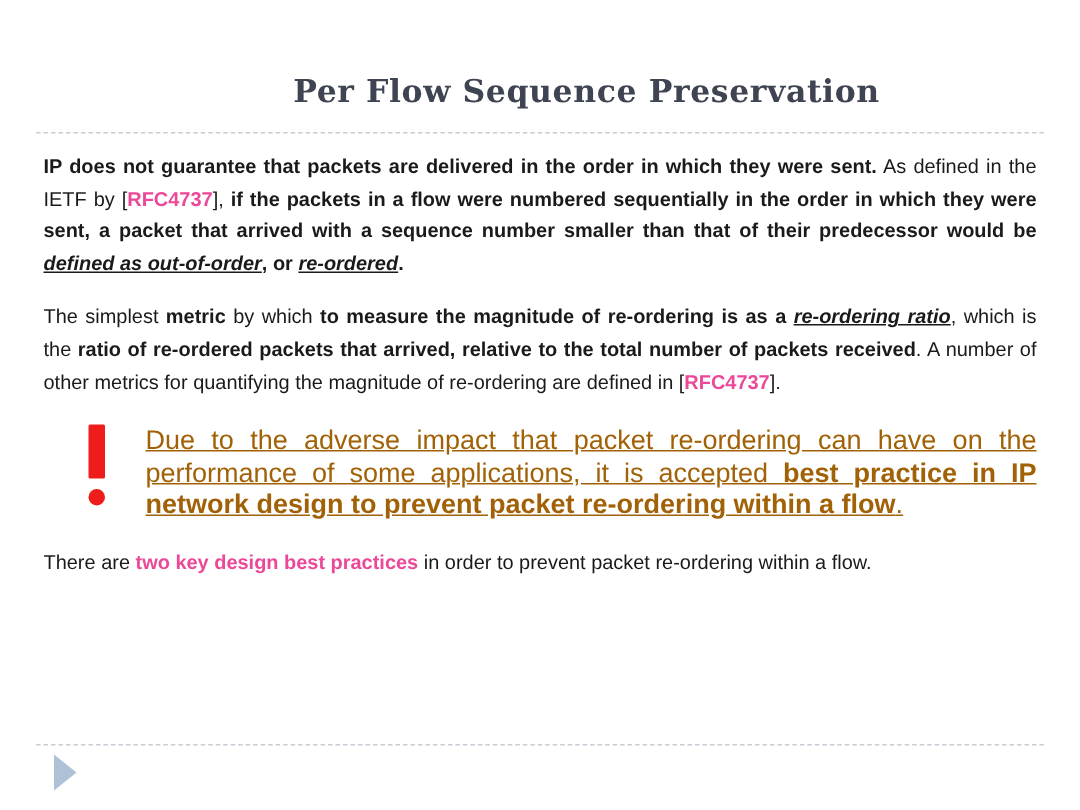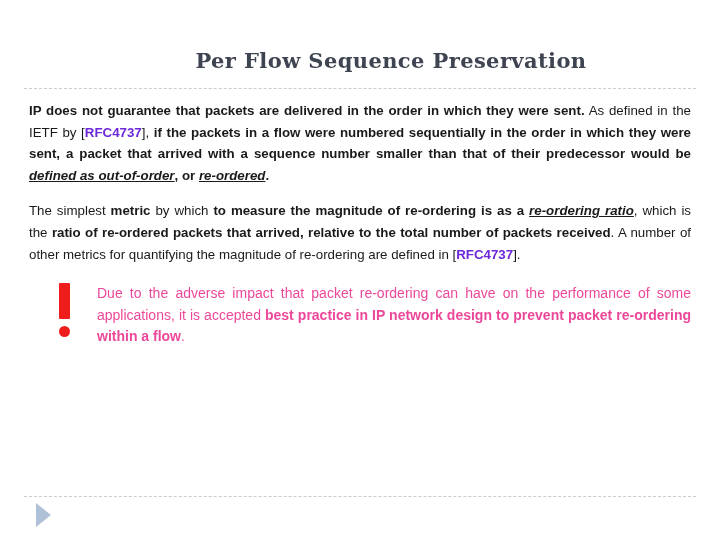--- a/index.html
+++ b/index.html
@@ -56,21 +56,21 @@
     line-height: 21.6px;
     color: #1a1a1a;
     text-align: justify;
   }
   .body p {
     margin: 0 0 14px 0;
   }
   .body p:last-child { margin-bottom: 0; }
 
   b, .b { font-weight: bold; }
-  .red { color: #6d28d9; font-weight: bold; }
+  .red { color: #ec4899; font-weight: bold; }
   .bu { font-weight: bold; text-decoration: underline; font-style: italic; }
 
   
   .callout {
     position: relative;
     margin: 18px 0 16px 0;
     padding-left: 68px;
     min-height: 62px;
   }
   .bang {
@@ -92,24 +92,25 @@
   .bang .dot {
     position: absolute;
     left: 6px;
     top: 45px;
     width: 11px;
     height: 11px;
     background: #ef1c1c;
     border-radius: 50%;
   }
   .callout-text {
-    font-size: 14px;
+    font-size: 18px;
     line-height: 21.6px;
     text-align: justify;
-    color: #ec4899;
+    color: #a16207;
+    text-decoration: underline;
   }
 
   
   .footer-rule {
     position: absolute;
     left: 24px;
     top: 496px;
     width: 672px;
     height: 0;
     border-top: 1px dashed #c9ccd4;
@@ -140,19 +141,20 @@
     <p><span>The simplest </span><b>metric</b><span> by which </span><b>to measure the magnitude of re-ordering is as a </b><span class="bu">re-ordering ratio</span><span>, which is the </span><b>ratio of re-ordered packets that arrived, relative to the total number of packets received</b><span>. A number of other metrics for quantifying the magnitude of re-ordering are defined in [</span><span class="red">RFC4737</span><span>].</span></p>
 
     <div class="callout">
       <div class="bang">
         <div class="stem"></div>
         <div class="dot"></div>
       </div>
       <div class="callout-text"><span>Due to the adverse impact that packet re-ordering can have on the performance of some applications, it is accepted </span><b>best practice in IP network design to prevent packet re-ordering within a flow</b><span>.</span></div>
     </div>
 
+    <p><span>There are </span><span class="red">two key design best practices</span><span> in order to prevent packet re-ordering within a flow.</span></p>
 
   </div>
 
   <div class="footer-rule"></div>
   <div class="play"></div>
 
 </div>
 
 </body></html>

